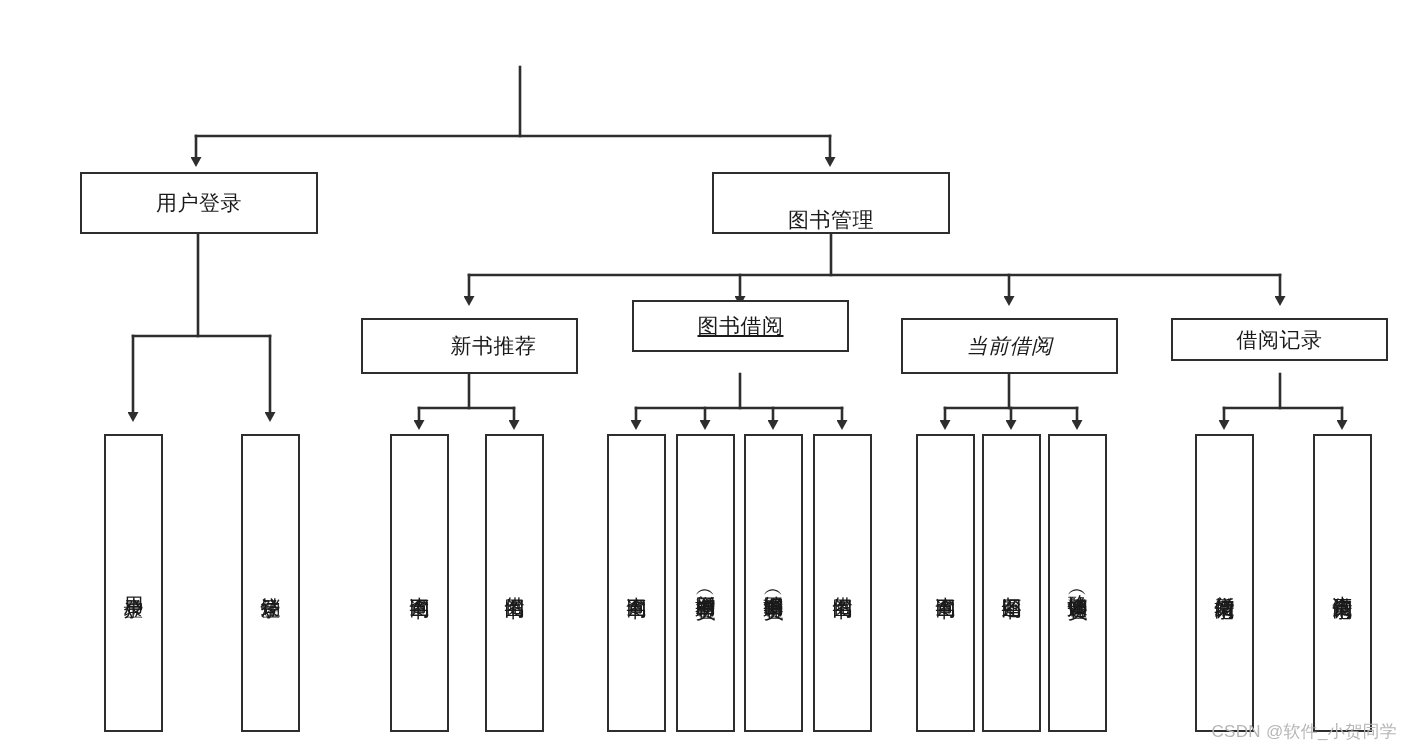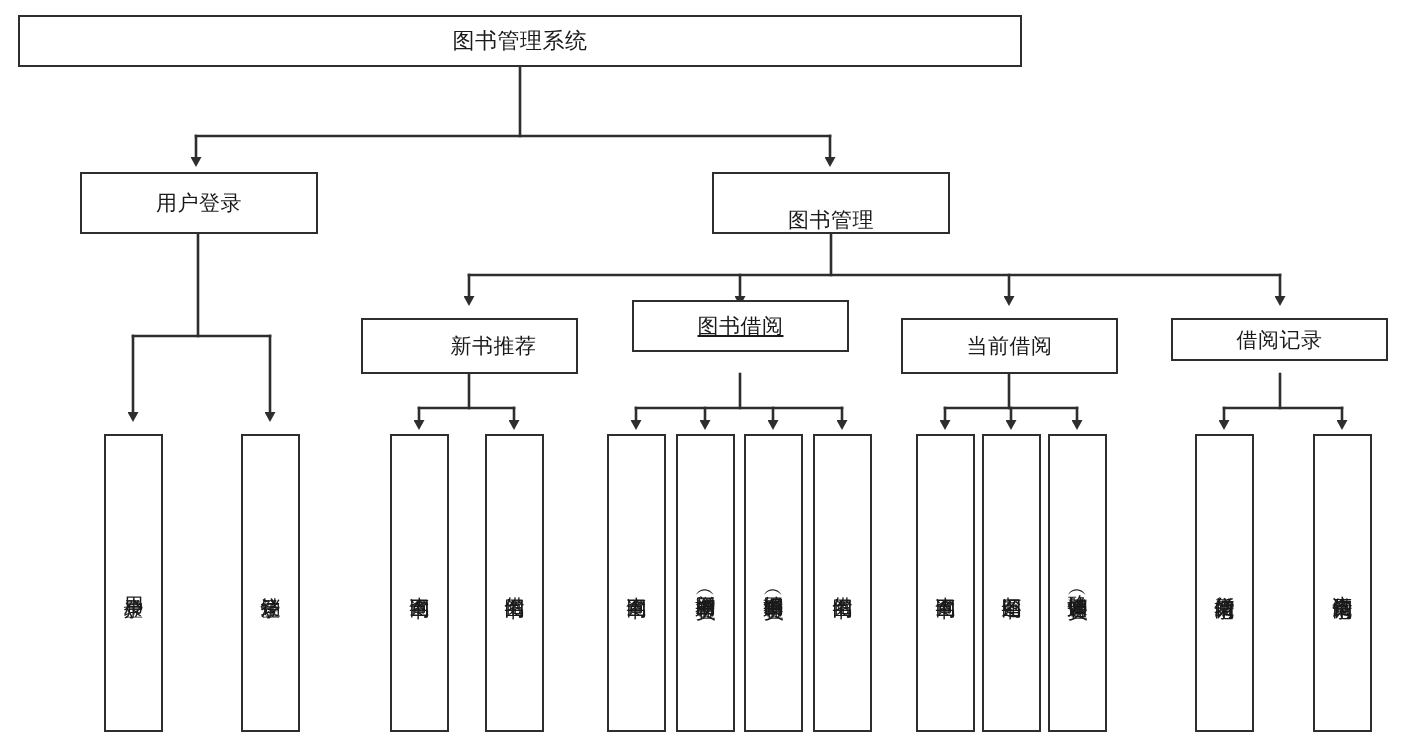--- a/index.html
+++ b/index.html
@@ -111,38 +111,35 @@
       <path d="M1011,408 L1011,421" marker-end="url(#arrow)"></path>
       <path d="M1077,408 L1077,421" marker-end="url(#arrow)"></path>
 
       <path d="M1280,374 L1280,408"></path>
       <path d="M1224,408 L1342,408"></path>
       <path d="M1224,408 L1224,421" marker-end="url(#arrow)"></path>
       <path d="M1342,408 L1342,421" marker-end="url(#arrow)"></path>
     </g>
   </svg>
 
-  <div class="node root" style="left:18px; top:15px; width:1004px; height:52px;">
-    <span class="label">图书管理系统</span>
-  </div>
 
   <div class="node lvl2" style="left:80px; top:172px; width:238px; height:62px;">
     <span class="label">用户登录</span>
   </div>
   <div class="node lvl2" style="left:712px; top:172px; width:238px; height:62px;align-items:flex-end;">
     <span class="label">图书管理</span>
   </div>
 
   <div class="node lvl3" style="left:361px; top:318px; width:217px; height:56px;padding-left:48px;">
     <span class="label">新书推荐</span>
   </div>
   <div class="node lvl3" style="left:632px; top:300px; width:217px; height:52px;text-decoration:underline;">
     <span class="label">图书借阅</span>
   </div>
-  <div class="node lvl3" style="left:901px; top:318px; width:217px; height:56px;">
+  <div class="node lvl3" style="left:901px; top:318px; width:217px; height:56px;font-style:italic;">
     <span class="label">当前借阅</span>
   </div>
   <div class="node lvl3" style="left:1171px; top:318px; width:217px; height:43px;">
     <span class="label">借阅记录</span>
   </div>
 
   <div class="node leaf" style="left:104px; top:434px; width:59px; height:298px;">
     <span class="label">用户登录</span>
   </div>
   <div class="node leaf" style="left:241px; top:434px; width:59px; height:298px;">
@@ -179,14 +176,15 @@
     <span class="label">确认归还（管理员）</span>
   </div>
 
   <div class="node leaf" style="left:1195px; top:434px; width:59px; height:298px;">
     <span class="label">新增借阅记录</span>
   </div>
   <div class="node leaf" style="left:1313px; top:434px; width:59px; height:298px;">
     <span class="label">查询借阅记录</span>
   </div>
 
+  <div class="watermark">CSDN @软件_小贺同学</div>
 
 </div>
 
 </body></html>

